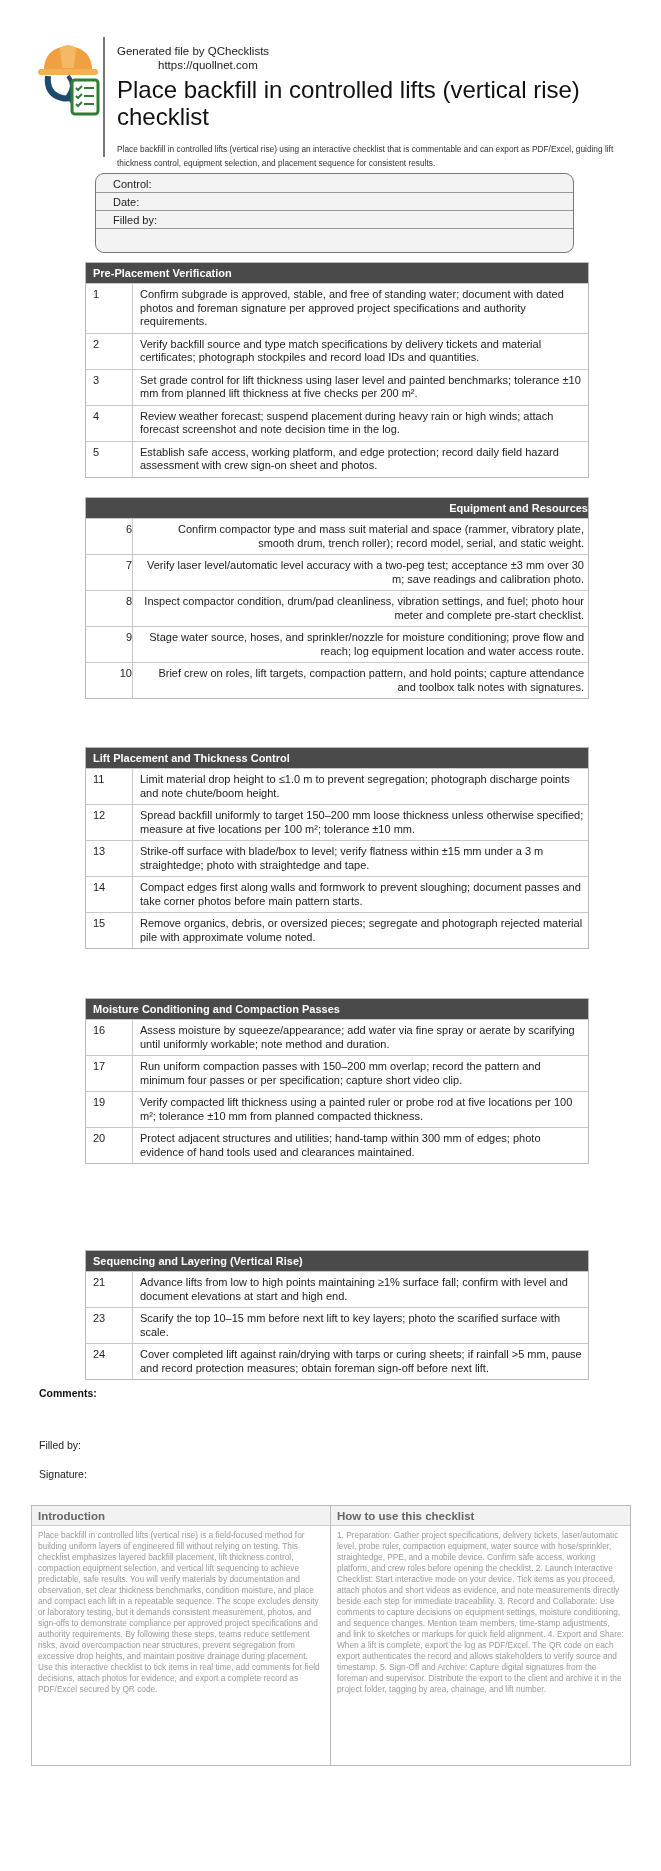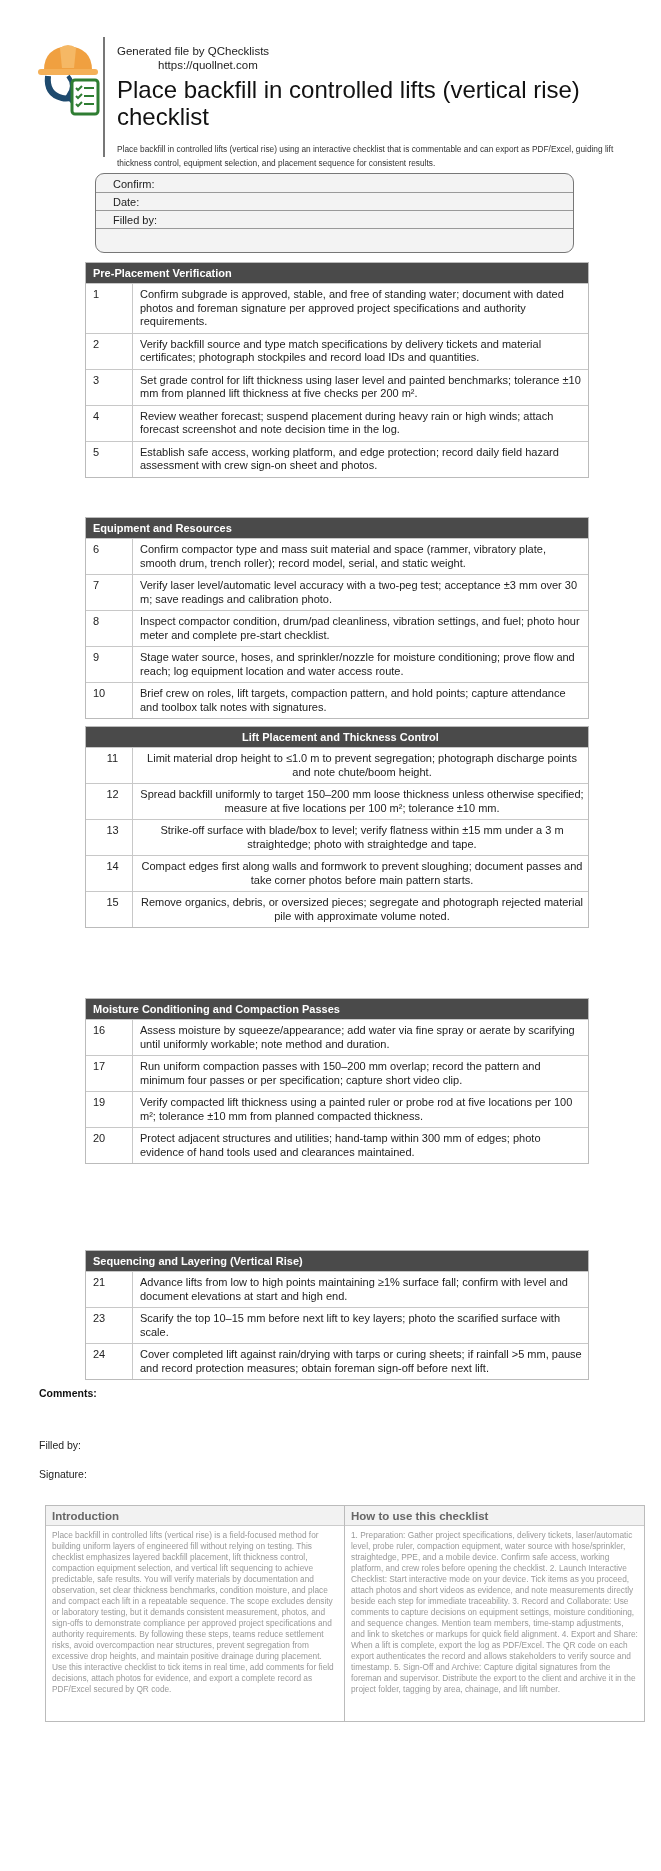--- a/index.html
+++ b/index.html
@@ -25,21 +25,21 @@
   .sec-head { background: #4a4a4a; color: #fff; font-weight: bold; font-size: 11px; height: 20px; line-height: 20px; padding-left: 7px; }
   .row { display: flex; border-top: 1px solid #c8c8c8; }
   .row:first-of-type { border-top: none; }
   .num { width: 47px; border-right: 1px solid #c8c8c8; font-size: 11px; line-height: 13.5px; padding: 4px 0 0 7px; color: #222; }
   .txt { flex: 1; font-size: 11px; line-height: 13.5px; padding: 4px 4px 4px 7px; color: #222; }
 
   .comments { position: absolute; left: 39px; top: 1387px; font-size: 10.5px; font-weight: bold; color: #111; }
   .filled { position: absolute; left: 39px; top: 1439px; font-size: 10.5px; color: #222; }
   .sig { position: absolute; left: 39px; top: 1468px; font-size: 10.5px; color: #222; }
 
-  .bottom { position: absolute; left: 45px; top: 1505px; width: 600px; height: 217px; border: 1.5px solid #bbb; display: flex; }
+  .bottom { position: absolute; left: 31px; top: 1505px; width: 600px; height: 261px; border: 1.5px solid #bbb; display: flex; }
   .col { width: 50%; position: relative; }
   .col.left { border-right: 1.5px solid #bbb; }
   .col-head { background: #f2f2f2; border-bottom: 1px solid #ccc; height: 20px; line-height: 20px; padding-left: 6px; font-size: 11.5px; font-weight: bold; color: #666; }
   .col-body { padding: 4px 6px; font-size: 8.3px; line-height: 11px; color: #999; }
 </style>
 </head>
 <body>
 
 <div class="header">
   <div class="logo">
@@ -64,21 +64,21 @@
   <div class="header-bar"></div>
   <div class="header-text">
     <div class="gen">Generated file by QChecklists</div>
     <div class="url">https://quollnet.com</div>
     <div class="title">Place backfill in controlled lifts (vertical rise) checklist</div>
     <div class="subtitle">Place backfill in controlled lifts (vertical rise) using an interactive checklist that is commentable and can export as PDF/Excel, guiding lift thickness control, equipment selection, and placement sequence for consistent results.</div>
   </div>
 </div>
 
 <div class="info-box">
-  <div class="info-row"><span>Confirm:</span></div>
+  <div class="info-row"><span>Control:</span></div>
   <div class="info-row"><span>Date:</span></div>
   <div class="info-row"><span>Filled by:</span></div>
   <div class="info-row last"></div>
 </div>
 
 <div class="section" style="top:262px;">
   <div class="sec-head">Pre-Placement Verification</div>
   <div class="row">
       <div class="num">1</div>
       <div class="txt">Confirm subgrade is approved, stable, and free of standing water; document with dated photos and foreman signature per approved project specifications and authority requirements.</div>
@@ -94,21 +94,21 @@
   <div class="row">
       <div class="num">4</div>
       <div class="txt">Review weather forecast; suspend placement during heavy rain or high winds; attach forecast screenshot and note decision time in the log.</div>
     </div>
   <div class="row">
       <div class="num">5</div>
       <div class="txt">Establish safe access, working platform, and edge protection; record daily field hazard assessment with crew sign-on sheet and photos.</div>
     </div>
 </div>
 
-<div class="section" style="top:517px;">
+<div class="section" style="top:497px;text-align:right;">
   <div class="sec-head">Equipment and Resources</div>
   <div class="row">
       <div class="num">6</div>
       <div class="txt">Confirm compactor type and mass suit material and space (rammer, vibratory plate, smooth drum, trench roller); record model, serial, and static weight.</div>
     </div>
   <div class="row">
       <div class="num">7</div>
       <div class="txt">Verify laser level/automatic level accuracy with a two-peg test; acceptance ±3 mm over 30 m; save readings and calibration photo.</div>
     </div>
   <div class="row">
@@ -118,21 +118,21 @@
   <div class="row">
       <div class="num">9</div>
       <div class="txt">Stage water source, hoses, and sprinkler/nozzle for moisture conditioning; prove flow and reach; log equipment location and water access route.</div>
     </div>
   <div class="row">
       <div class="num">10</div>
       <div class="txt">Brief crew on roles, lift targets, compaction pattern, and hold points; capture attendance and toolbox talk notes with signatures.</div>
     </div>
 </div>
 
-<div class="section" style="top:726px;text-align:center;">
+<div class="section" style="top:747px;">
   <div class="sec-head">Lift Placement and Thickness Control</div>
   <div class="row">
       <div class="num">11</div>
       <div class="txt">Limit material drop height to ≤1.0 m to prevent segregation; photograph discharge points and note chute/boom height.</div>
     </div>
   <div class="row">
       <div class="num">12</div>
       <div class="txt">Spread backfill uniformly to target 150–200 mm loose thickness unless otherwise specified; measure at five locations per 100 m²; tolerance ±10 mm.</div>
     </div>
   <div class="row">

